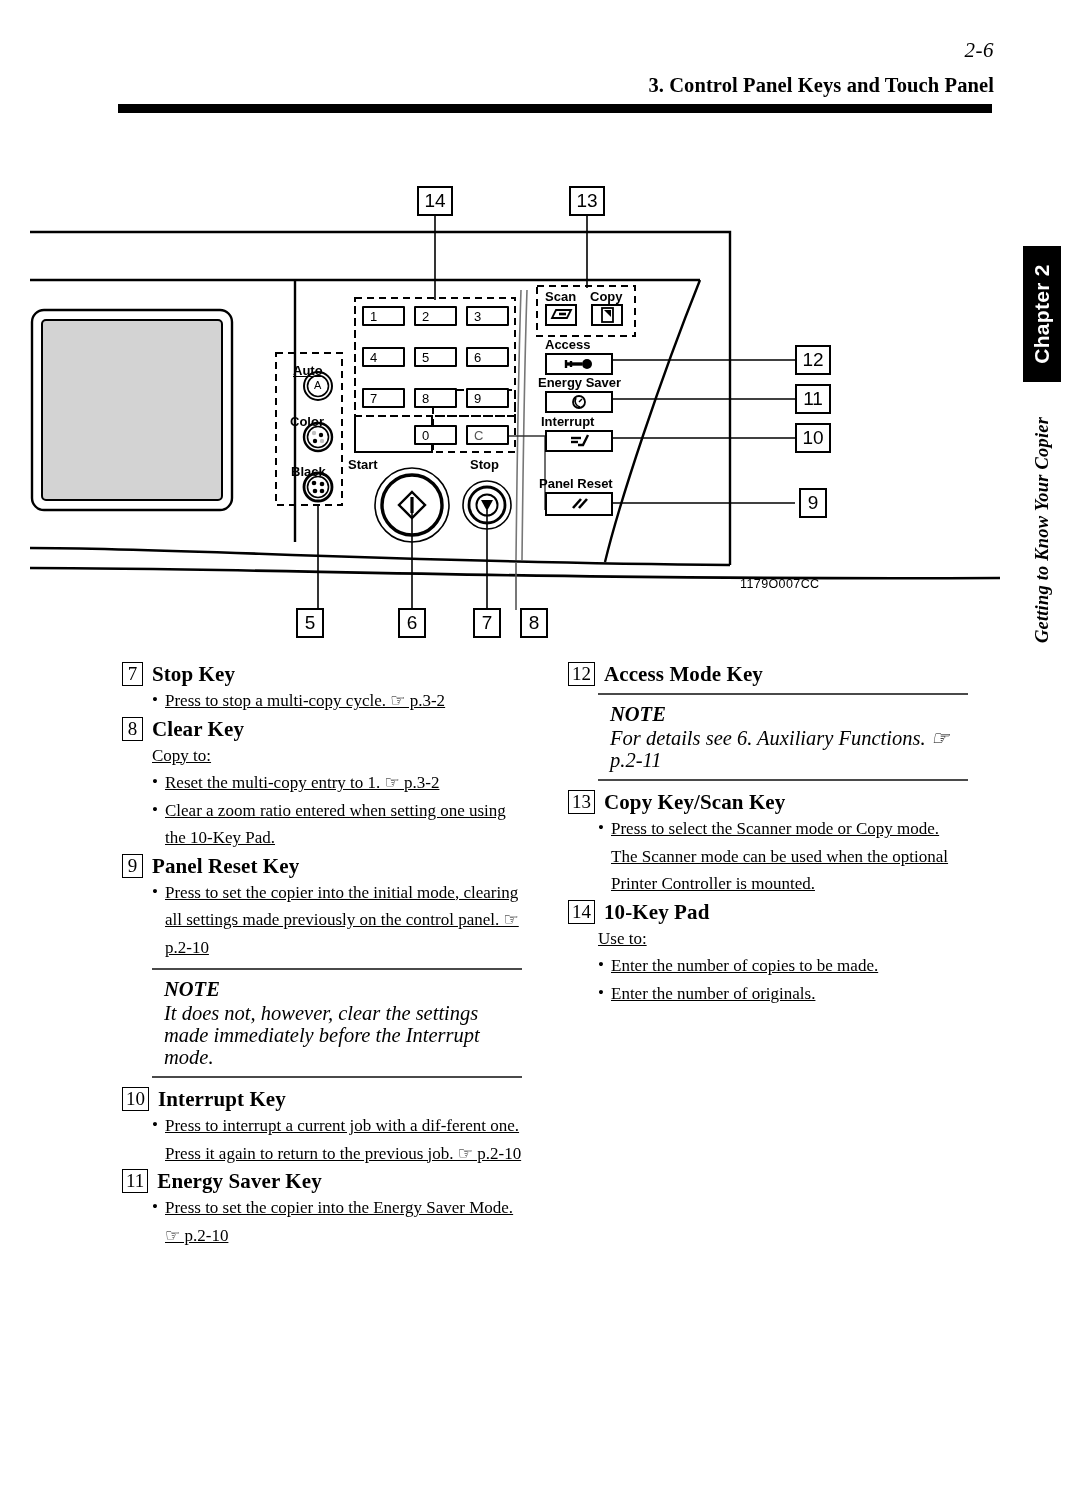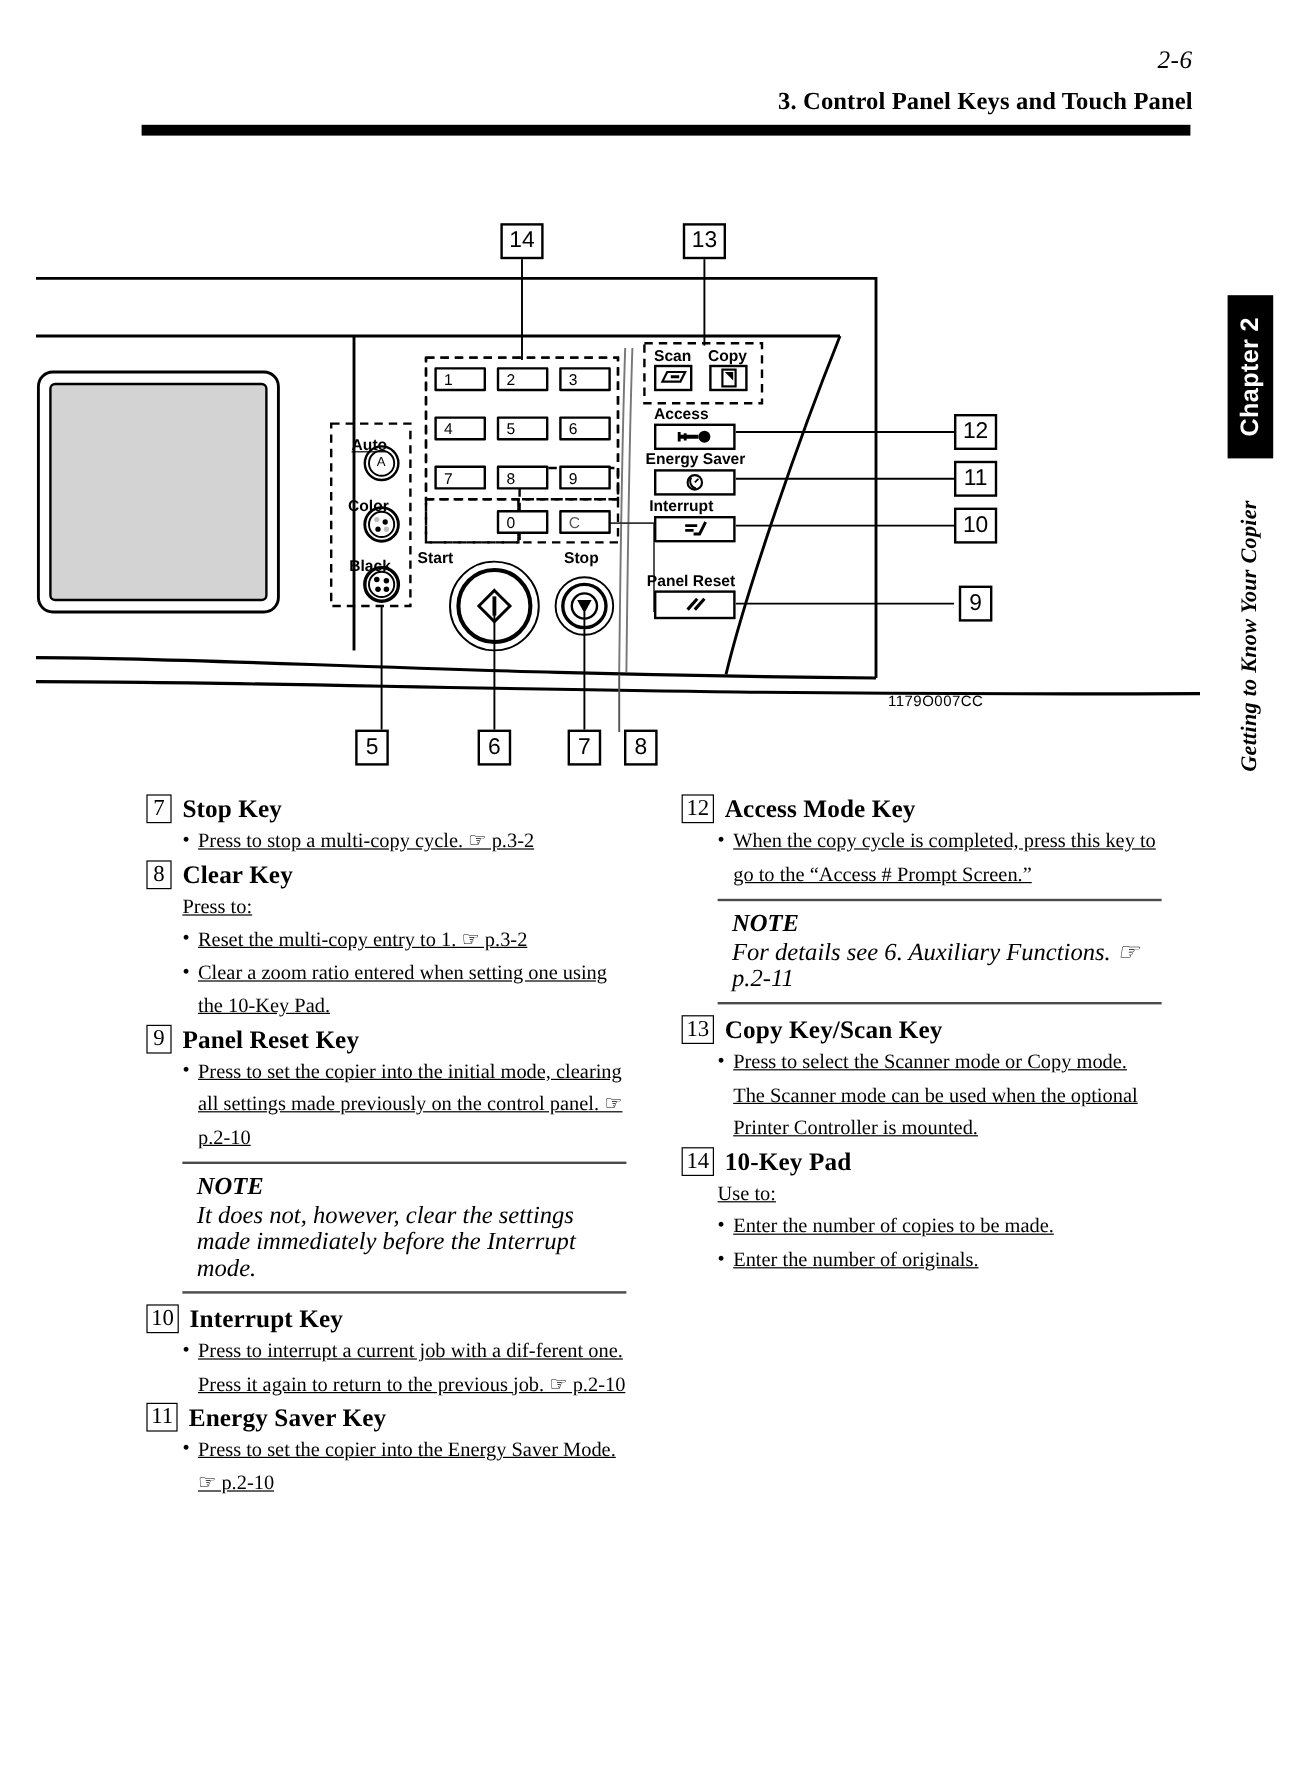--- a/index.html
+++ b/index.html
@@ -426,21 +426,21 @@
       <div class="entry-body">
         <div class="bullet-line">Press to stop a multi-copy cycle. ☞ p.3-2</div>
       </div>
     </div>
     <div class="entry">
       <div class="entry-head">
         <div class="num-box">8</div>
         <div class="entry-title">Clear Key</div>
       </div>
       <div class="entry-body">
-        <div class="plain-line">Press to:</div>
+        <div class="plain-line">Copy to:</div>
         <div class="bullet-line">Reset the multi-copy entry to 1. ☞ p.3-2</div>
         <div class="bullet-line">Clear a zoom ratio entered when setting one using the 10-Key Pad.</div>
       </div>
     </div>
     <div class="entry">
       <div class="entry-head">
         <div class="num-box">9</div>
         <div class="entry-title">Panel Reset Key</div>
       </div>
       <div class="entry-body">
@@ -469,23 +469,20 @@
         <div class="bullet-line">Press to set the copier into the Energy Saver Mode. ☞ p.2-10</div>
       </div>
     </div>
   </div>
 <div class="col col-right" id="col-right">
     <div class="entry">
       <div class="entry-head">
         <div class="num-box">12</div>
         <div class="entry-title">Access Mode Key</div>
       </div>
-      <div class="entry-body">
-        <div class="bullet-line">When the copy cycle is completed, press this key to go to the “Access # Prompt Screen.”</div>
-      </div>
       <div class="note-box">
         <div class="note-label">NOTE</div>
         <div class="note-text">For details see 6. Auxiliary Functions. ☞ p.2-11</div>
       </div>
     </div>
     <div class="entry">
       <div class="entry-head">
         <div class="num-box">13</div>
         <div class="entry-title">Copy Key/Scan Key</div>
       </div>

